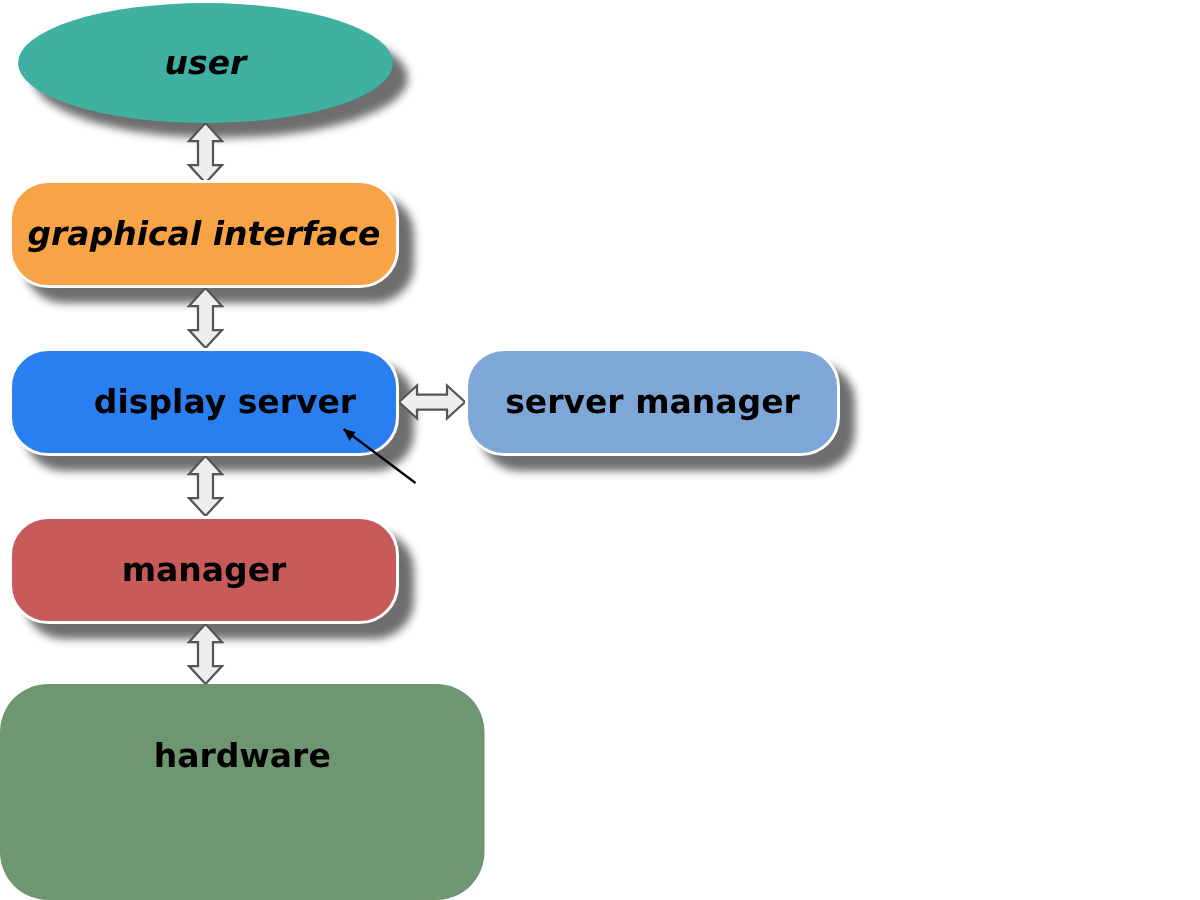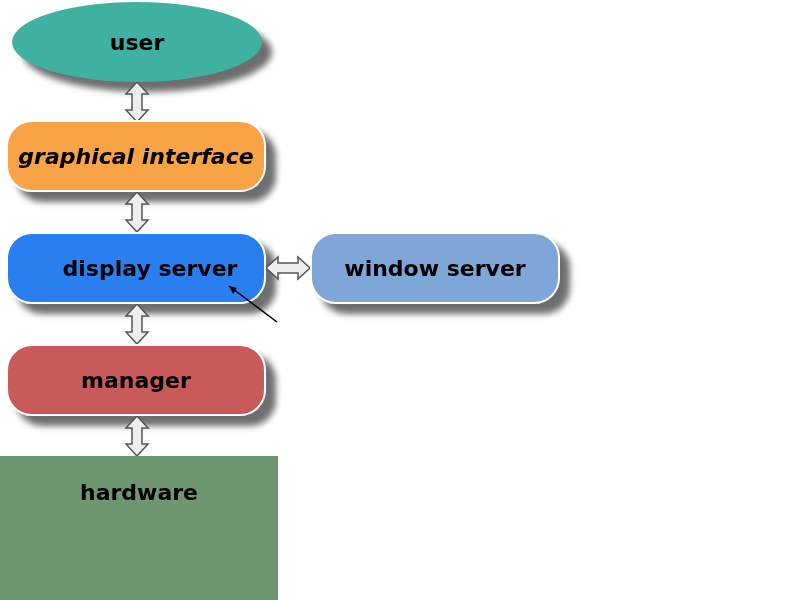--- a/index.html
+++ b/index.html
@@ -23,20 +23,21 @@
     color: #000;
   }
   .shadow {
     position: absolute;
     background: #555;
     filter: blur(3px);
     opacity: 0.85;
   }
   .ellipse {
     border-radius: 50%;
+    font-style: italic;
   }
   .rrect {
     border-radius: 26px;
     border: 2px solid #fff;
   }
   .rect {
     border: none;
   }
   
   .varrow {
@@ -86,21 +87,21 @@
 </div>
 
 <div class="harrow" style="left:266px; top:268px;">
   <svg width="44" height="26" viewBox="0 0 44 26">
     <polygon points="0,13 12,2 12,8 32,8 32,2 44,13 32,24 32,18 12,18 12,24" fill="#eee" stroke="#555" stroke-width="1.5"></polygon>
   </svg>
 </div>
 
 <div class="shadow rrect" style="left:320px; top:242px; width:250px; height:72px; border:none;"></div>
 <div class="node rrect" style="left:310px; top:232px; width:250px; height:72px; background:#7ea6d6;">
-  <span>window server</span>
+  <span>server manager</span>
 </div>
 
 <div class="thinarrow" style="left:223px; top:282px;">
   <svg width="60" height="44" viewBox="0 0 60 44">
     <line x1="54" y1="40" x2="6" y2="4" stroke="#000" stroke-width="1.5"></line>
     <polygon points="6,4 14,6 10,12" fill="#000"></polygon>
   </svg>
 </div>
 
 <div class="varrow" style="left:137px; top:304px;">
@@ -113,15 +114,15 @@
 <div class="node rrect" style="left:6px; top:344px; width:260px; height:72px; background:#c95a5a;">
   <span>manager</span>
 </div>
 
 <div class="varrow" style="left:137px; top:416px;">
   <svg width="26" height="40" viewBox="0 0 26 40">
     <polygon points="13,0 24,12 18,12 18,28 24,28 13,40 2,28 8,28 8,12 2,12" fill="#eee" stroke="#555" stroke-width="1.5"></polygon>
   </svg>
 </div>
 
-<div class="node rect" style="left:0px; top:456px; width:278px; height:144px; background:#6d9671; align-items:flex-start; padding-top:24px;">
+<div class="node rect" style="left:0px; top:456px; width:323px; height:144px; background:#6d9671; align-items:flex-start; padding-top:36px;border-radius:32px;">
   <span>hardware</span>
 </div>
 
 </body></html>

